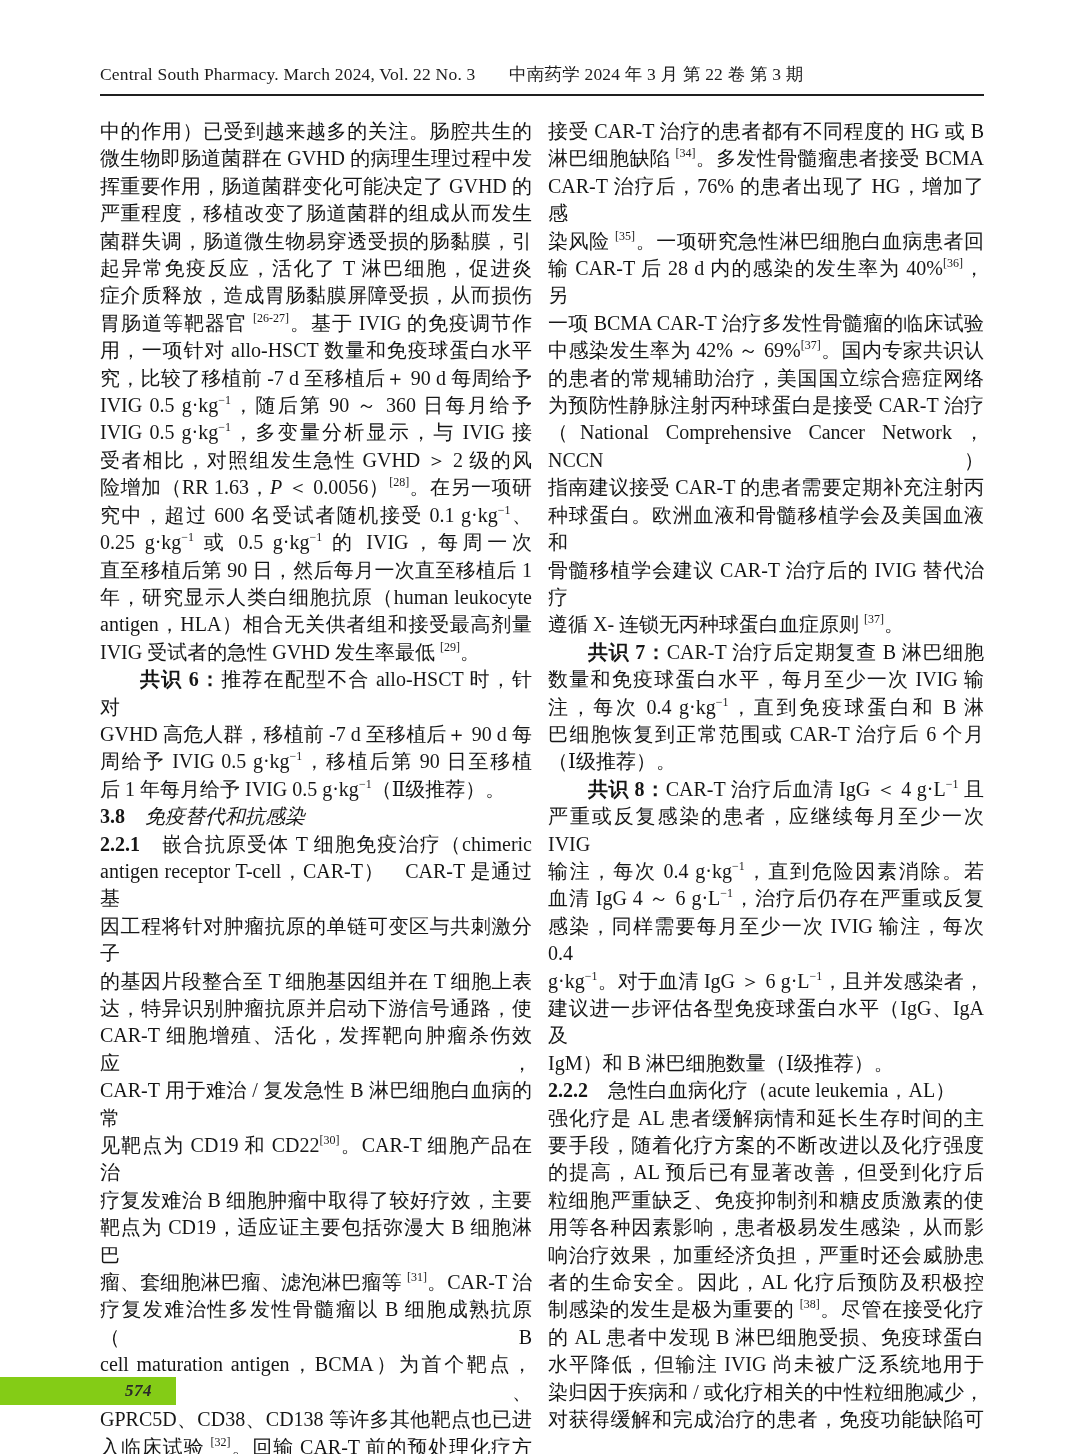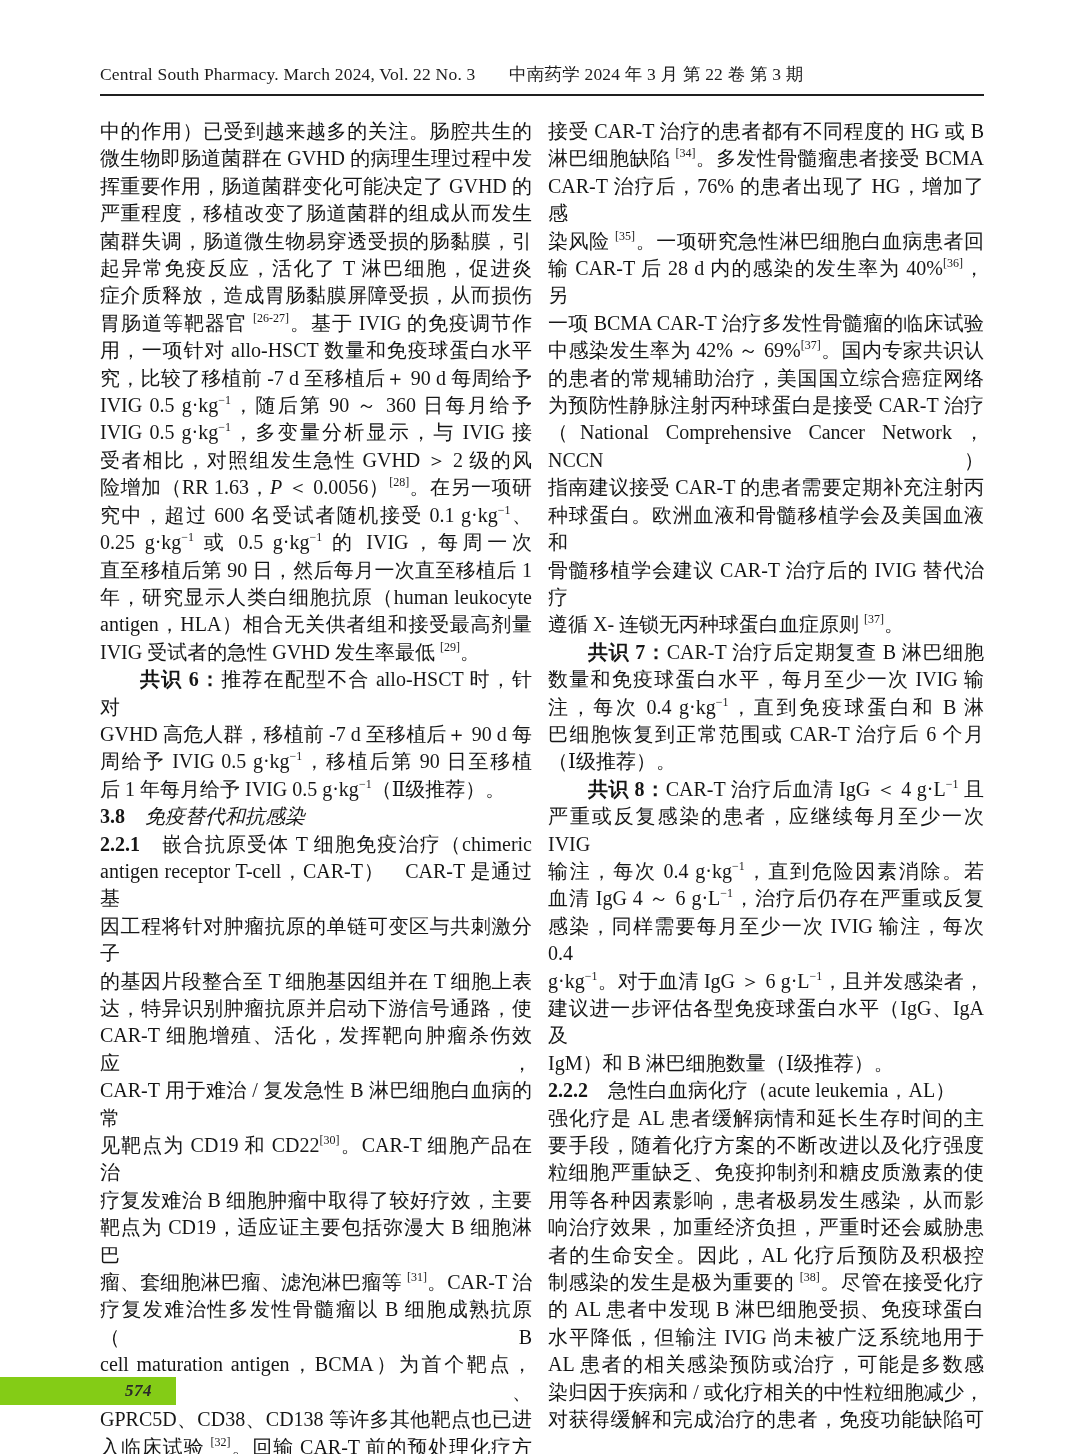--- a/index.html
+++ b/index.html
@@ -122,28 +122,28 @@
       <div class="ln">严重或反复感染的患者，应继续每月至少一次 IVIG</div>
       <div class="ln">输注，每次 0.4 g·kg<sup>−1</sup>，直到危险因素消除。若</div>
       <div class="ln">血清 IgG 4 ～ 6 g·L<sup>−1</sup>，治疗后仍存在严重或反复</div>
       <div class="ln">感染，同样需要每月至少一次 IVIG 输注，每次 0.4</div>
       <div class="ln">g·kg<sup>−1</sup>。对于血清 IgG ＞ 6 g·L<sup>−1</sup>，且并发感染者，</div>
       <div class="ln">建议进一步评估各型免疫球蛋白水平（IgG、IgA 及</div>
       <div class="ln end">IgM）和 B 淋巴细胞数量（Ⅰ级推荐）。</div>
       <div class="ln end"><b>2.2.2</b>　急性白血病化疗（acute leukemia，AL）</div>
       <div class="ln">强化疗是 AL 患者缓解病情和延长生存时间的主</div>
       <div class="ln">要手段，随着化疗方案的不断改进以及化疗强度</div>
+      <div class="ln">的提高，AL 预后已有显著改善，但受到化疗后</div>
       <div class="ln">粒细胞严重缺乏、免疫抑制剂和糖皮质激素的使</div>
       <div class="ln">用等各种因素影响，患者极易发生感染，从而影</div>
       <div class="ln">响治疗效果，加重经济负担，严重时还会威胁患</div>
       <div class="ln">者的生命安全。因此，AL 化疗后预防及积极控</div>
       <div class="ln">制感染的发生是极为重要的 <sup>[38]</sup>。尽管在接受化疗</div>
       <div class="ln">的 AL 患者中发现 B 淋巴细胞受损、免疫球蛋白</div>
       <div class="ln">水平降低，但输注 IVIG 尚未被广泛系统地用于</div>
-      <div class="ln">AL 患者的相关感染预防或治疗，可能是多数感</div>
       <div class="ln">染归因于疾病和 / 或化疗相关的中性粒细胞减少，</div>
       <div class="ln">对获得缓解和完成治疗的患者，免疫功能缺陷可</div>
     </div>
 </div>
 
 <div class="footer-bar">
   <span class="pageno">574</span>
 </div>
 
 </body></html>

